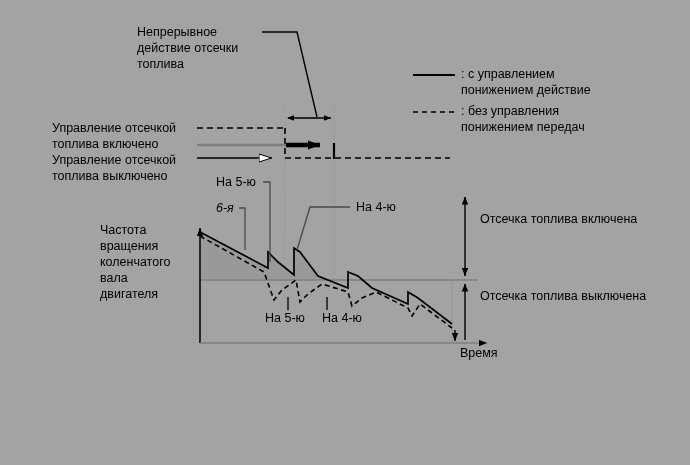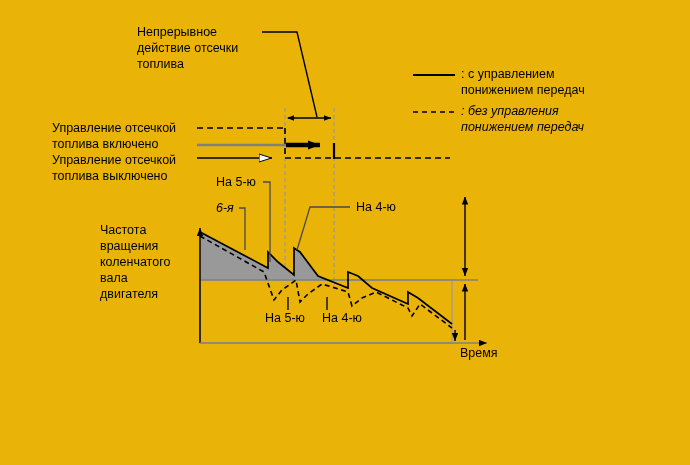--- a/index.html
+++ b/index.html
@@ -8,21 +8,21 @@
     background: #ffffff;
   }
   body {
     font-family: "Liberation Sans", sans-serif;
     color: #000000;
   }
   #diagram-root {
     position: relative;
     width: 690px;
     height: 465px;
-    background: #eab308;
+    background: #a3a3a3;
     overflow: hidden;
   }
   #diagram-svg {
     position: absolute;
     left: 0;
     top: 0;
   }
   .txt {
     position: absolute;
     font-size: 12.5px;
@@ -153,23 +153,23 @@
     <g>
       <line x1="465" y1="284" x2="465" y2="340" stroke="#000" stroke-width="1.4" marker-start="url(#arrowSolidStart)"></line>
     </g>
   </svg>
 
   <div class="txt" style="left:137px; top:24px;">Непрерывное
 действие отсечки
 топлива</div>
 
   <div class="txt" style="left:461px; top:66px;">: с управлением
-понижением передач</div>
+понижением действие</div>
 
-  <div class="txt" style="left:461px; top:103px;font-style:italic;">: без управления
+  <div class="txt" style="left:461px; top:103px;">: без управления
 понижением передач</div>
 
   <div class="txt" style="left:52px; top:120px;">Управление отсечкой
 топлива включено</div>
 
   <div class="txt" style="left:52px; top:152px;">Управление отсечкой
 топлива выключено</div>
 
   <div class="txt" style="left:216px; top:174px;">На 5-ю</div>
 
@@ -180,17 +180,19 @@
   <div class="txt" style="left:265px; top:310px;">На 5-ю</div>
 
   <div class="txt" style="left:322px; top:310px;">На 4-ю</div>
 
   <div class="txt" style="left:100px; top:222px;">Частота
 вращения
 коленчатого
 вала
 двигателя</div>
 
+  <div class="txt" style="left:480px; top:211px;">Отсечка топлива включена</div>
 
+  <div class="txt" style="left:480px; top:288px;">Отсечка топлива выключена</div>
 
   <div class="txt" style="left:460px; top:345px;">Время</div>
 
 </div>
 
 </body></html>

